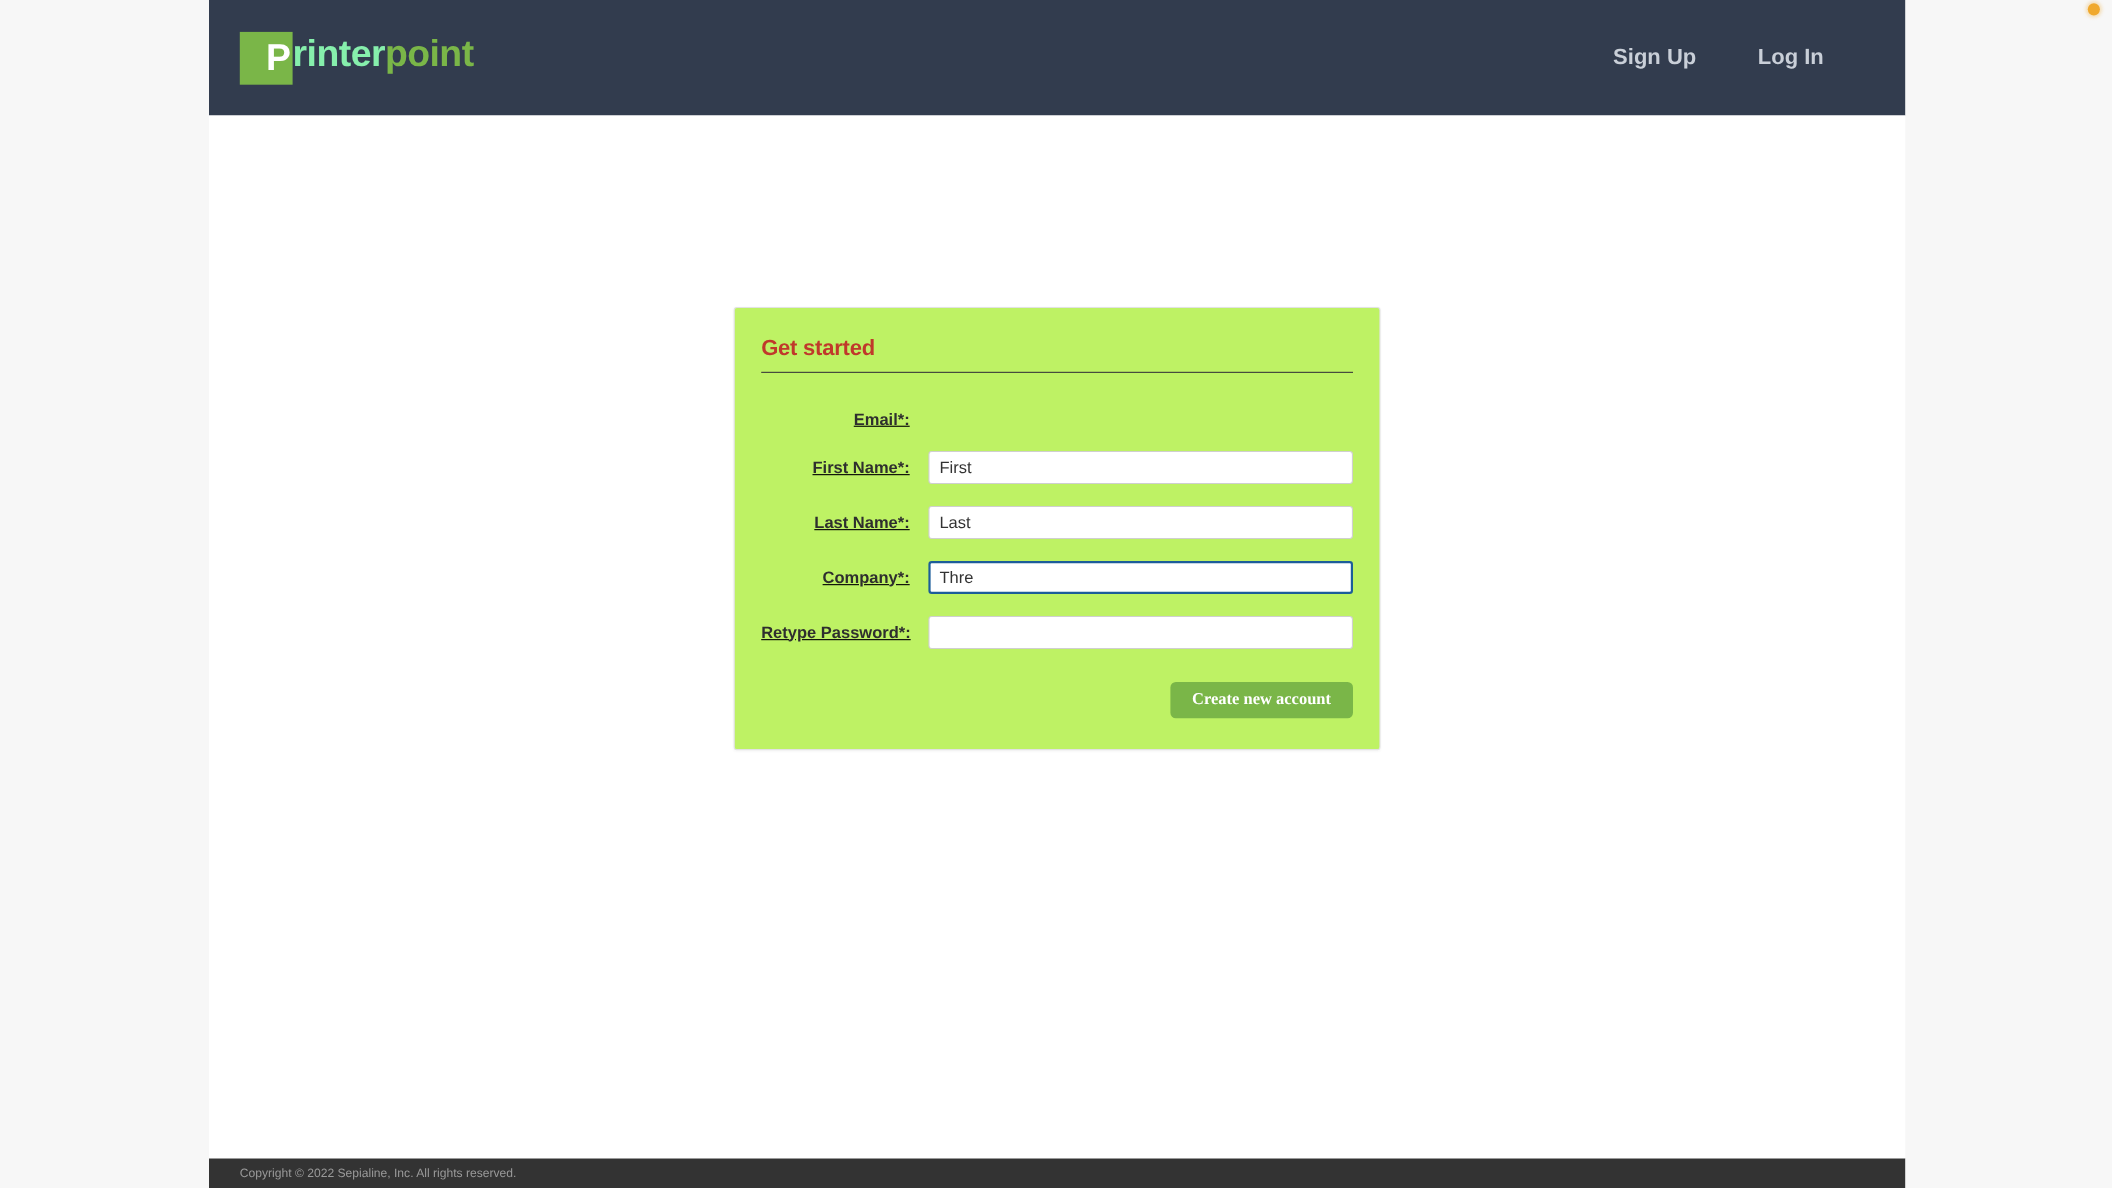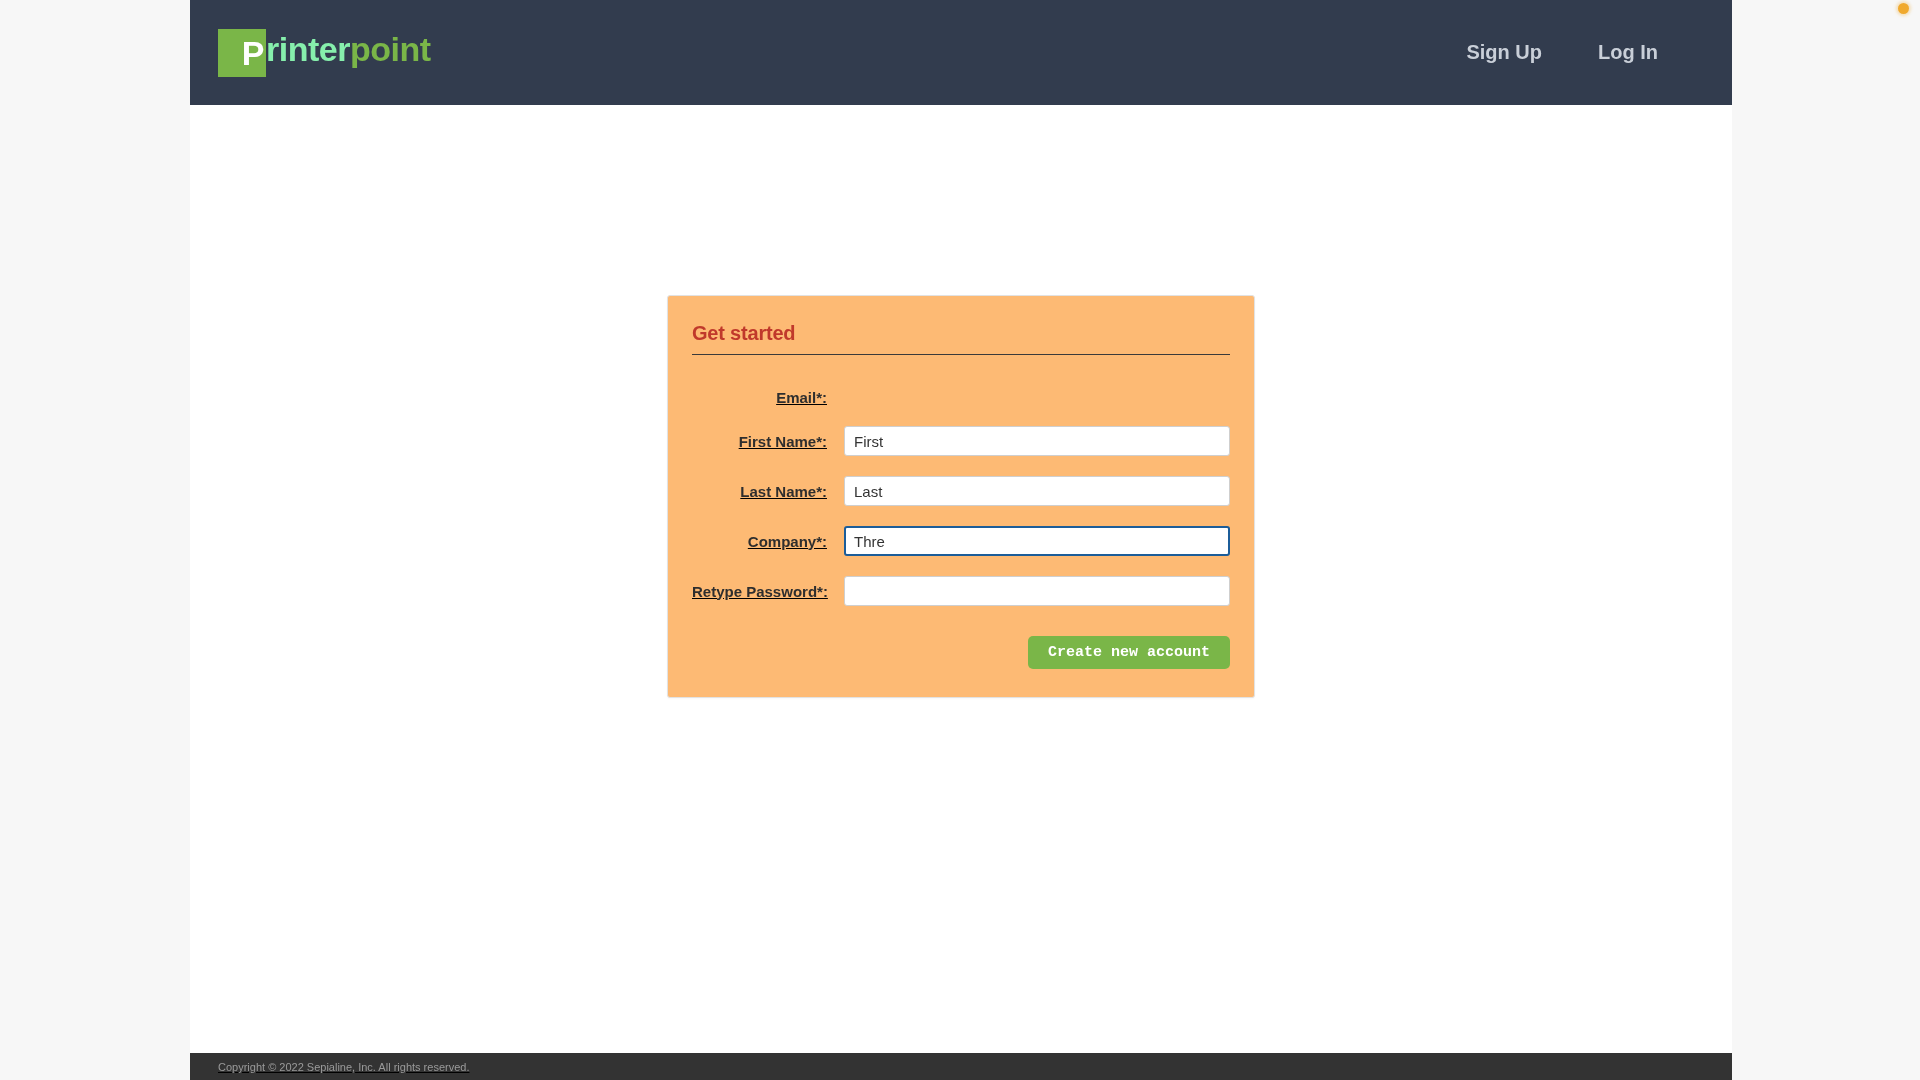--- a/index.html
+++ b/index.html
@@ -97,26 +97,25 @@
     position: relative;
     background: #ffffff;
   }
 
   #signup-card {
     position: absolute;
     left: 50%;
     transform: translateX(-50%);
     top: 174px;
     width: 588px;
-    background: #fdba74;
+    background: #bef264;
     border: 1px solid #e2e2e2;
     border-radius: 3px;
     padding: 26px 24px 28px 24px;
     box-shadow: 0 1px 2px rgba(0,0,0,0.03);
-    margin-top: 16px;
   }
 
   #card-title {
     color: #c0392b;
     font-size: 20px;
     font-weight: bold;
     padding-bottom: 9px;
     letter-spacing: -0.2px;
   }
 
@@ -190,38 +189,37 @@
     display: flex;
     justify-content: flex-end;
     margin-top: 30px;
   }
 
   #create-account-button {
     background: #7ab648;
     color: #ffffff;
     border: 0;
     border-radius: 5px;
-    font-family: Liberation Mono, monospace;
+    font-family: Liberation Serif, serif;
     font-size: 15px;
     font-weight: bold;
     padding: 0 20px;
     height: 33px;
     cursor: pointer;
     white-space: nowrap;
   }
 
   
   #footer {
     height: 27px;
     background: #333333;
     display: flex;
     align-items: center;
     padding-left: 28px;
     flex: 0 0 auto;
-    text-decoration: underline;
   }
 
   #footer-text {
     color: #9a9a9a;
     font-size: 11px;
     white-space: nowrap;
   }
 
   
   #recording-indicator {

